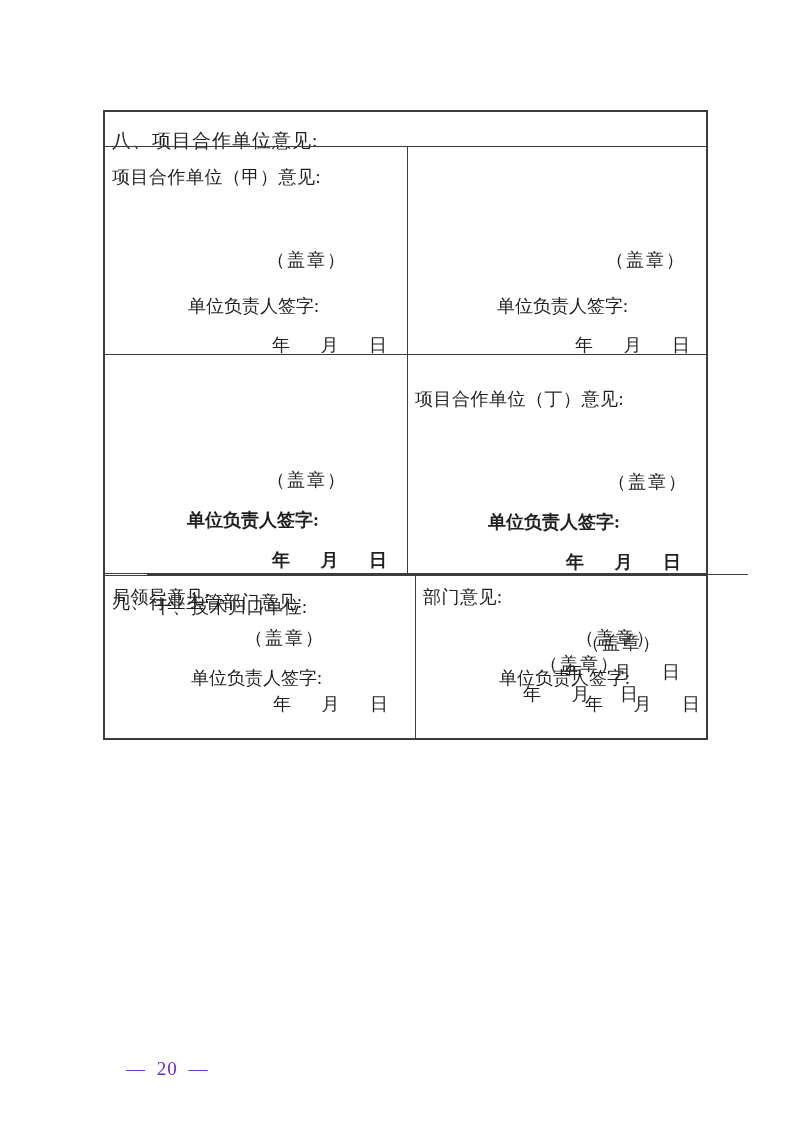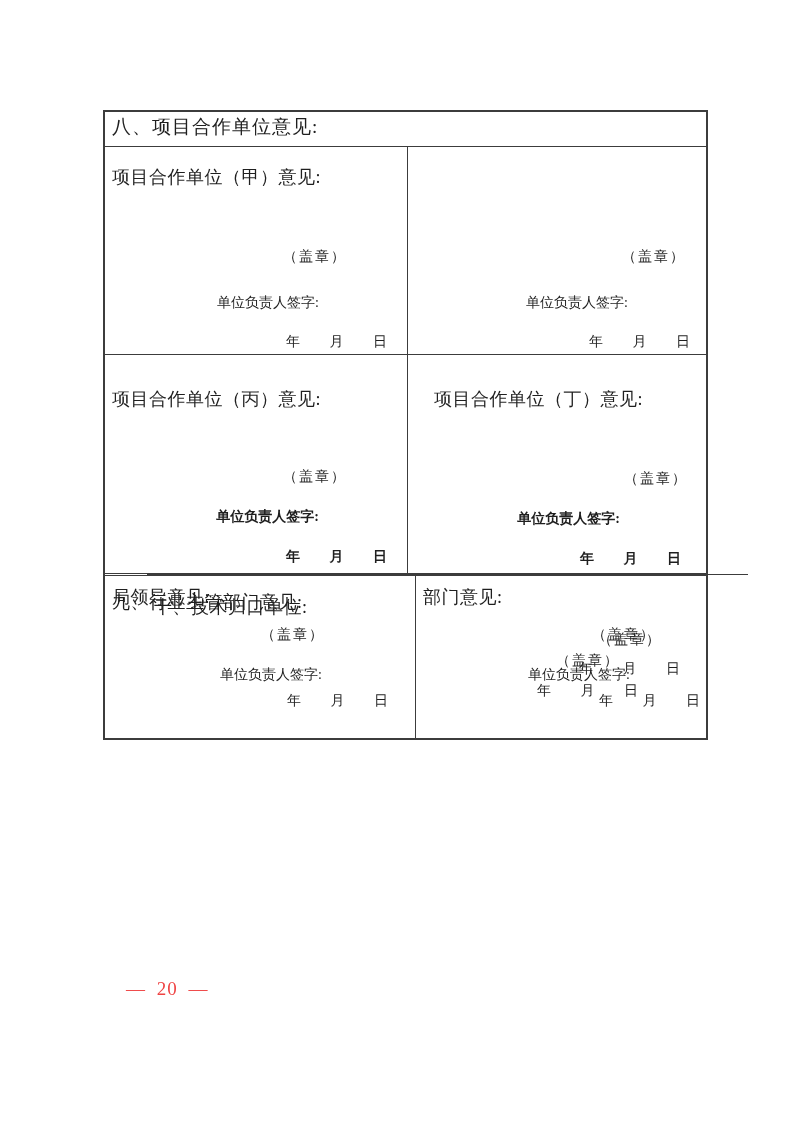--- a/index.html
+++ b/index.html
@@ -25,50 +25,50 @@
   .r4 { height:131px; }
   .r5 { height:110px;margin-left:42px; }
   .r6 { height:163px; }
   .duo { display:flex; }
   .cell { position:relative; height:100%; }
   .duo .left  { width:302px; flex:none; }
   .r6  .left  { width:310px; flex:none; }
   .duo .right { flex:1; border-left:1.5px solid #3c3c3c; }
 
   .header-text {
-    position:absolute; left:7px; top:2px;
+    position:absolute; left:7px; top:16px;
     font-size:19px; letter-spacing:1px; white-space:nowrap;
   }
   .cell-title {
     position:absolute; left:7px;
     font-size:18px; letter-spacing:0.5px; white-space:nowrap;
   }
   .stamp, .sign, .date {
-    position:absolute; font-size:14px; white-space:nowrap;
+    position:absolute; font-size:18px; white-space:nowrap;
   }
   .stamp { letter-spacing:2px; }
   .date  { word-spacing:26px; }
 
   
   .pa .cell-title { top:18px; }
   .pa .stamp { top:101px; right:60px; }
   .pa .sign  { top:147px; right:88px; }
   .pa .date  { top:186px; right:20px; }
   
   .pb .cell-title { top:18px; }
   .pb .stamp { top:101px; right:20px; }
   .pb .sign  { top:147px; right:78px; }
   .pb .date  { top:186px; right:16px; }
   
   .pc .cell-title { top:32px; }
   .pc .stamp { top:113px; right:60px; }
   .pc .sign  { top:153px; right:88px; }
   .pc .date  { top:193px; right:20px; }
   
-  .pd .cell-title { top:32px;margin-left:19px; }
+  .pd .cell-title { top:32px; }
   .pd .stamp { top:115px; right:18px; }
   .pd .sign  { top:155px; right:86px; }
   .pd .date  { top:195px; right:25px; }
   
   .pc .sign, .pc .date, .pd .sign, .pd .date { font-weight:600; }
 
   
   .s9 .cell-title { top:16px; }
   .s9 .stamp { top:78px;  right:86px; }
   .s9 .date  { top:108px; right:68px; }
@@ -83,23 +83,23 @@
   .dep .sign  { top:90px;  right:93px; }
   .dep .date  { top:116px; right:27px; }
   
   .bur .cell-title { top:9px; }
   .bur .stamp { top:50px;  right:50px; }
   .bur .sign  { top:90px;  right:76px; }
   .bur .date  { top:116px; right:6px; }
   .dep .sign, .bur .sign, .dep .date, .bur .date { font-weight:500; }
 
   .page-number {
-    position:absolute; left:126px; top:978px;
+    position:absolute; left:126px; top:1058px;
     font-size:19px; letter-spacing:1px; word-spacing:5px;
-    color:#ef4444;
+    color:#6d28d9;
   }
 </style>
 </head>
 <body>
 
 <div class="page">
   <div class="form-table">
 
     <div class="row r1">
       <span class="header-text">八、项目合作单位意见:</span>
@@ -114,21 +114,20 @@
       </div>
       <div class="cell right pb">
         <span class="stamp">（盖章）</span>
         <span class="sign">单位负责人签字:</span>
         <span class="date">年 月 日</span>
       </div>
     </div>
 
     <div class="row r3 duo">
       <div class="cell left pc">
-        <span class="cell-title">项目合作单位（丙）意见:</span>
         <span class="stamp">（盖章）</span>
         <span class="sign">单位负责人签字:</span>
         <span class="date">年 月 日</span>
       </div>
       <div class="cell right pd">
         <span class="cell-title">项目合作单位（丁）意见:</span>
         <span class="stamp">（盖章）</span>
         <span class="sign">单位负责人签字:</span>
         <span class="date">年 月 日</span>
       </div>

